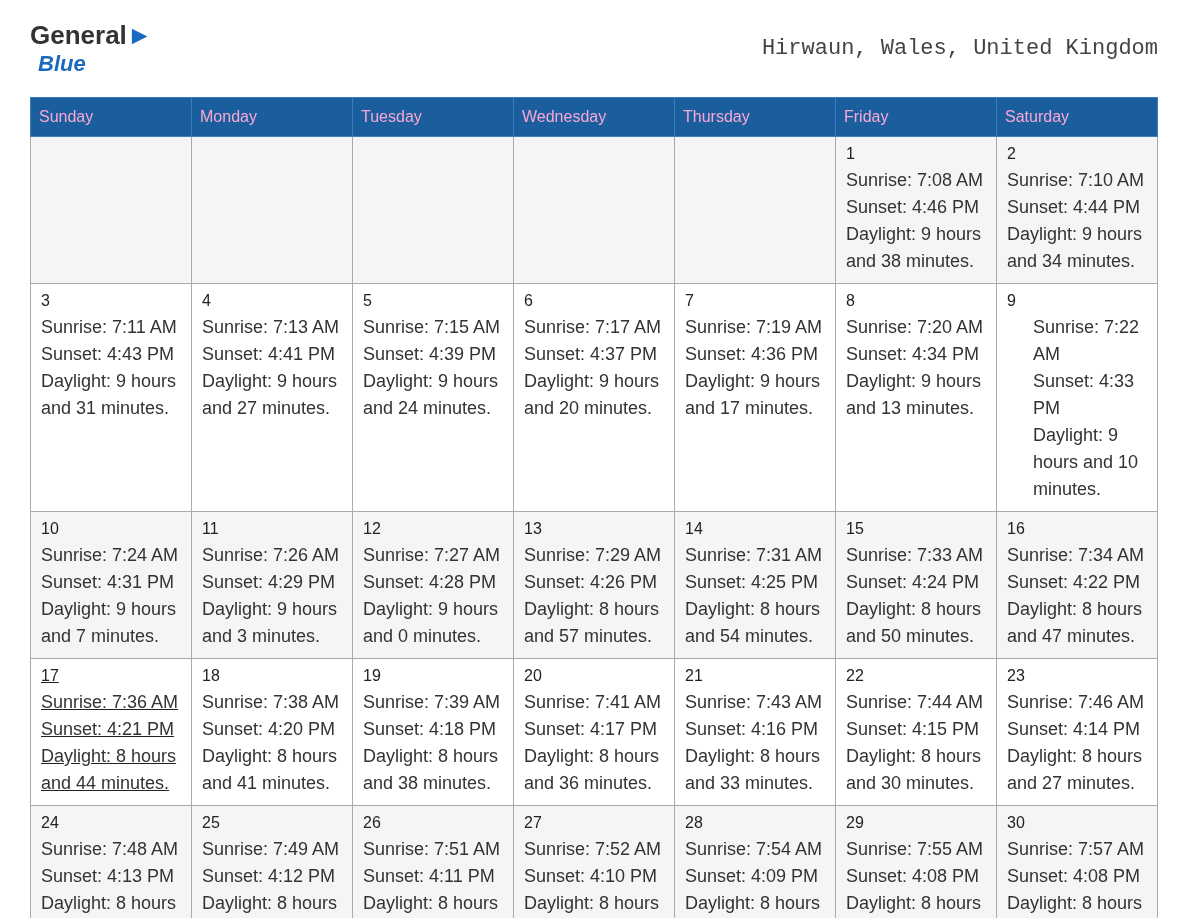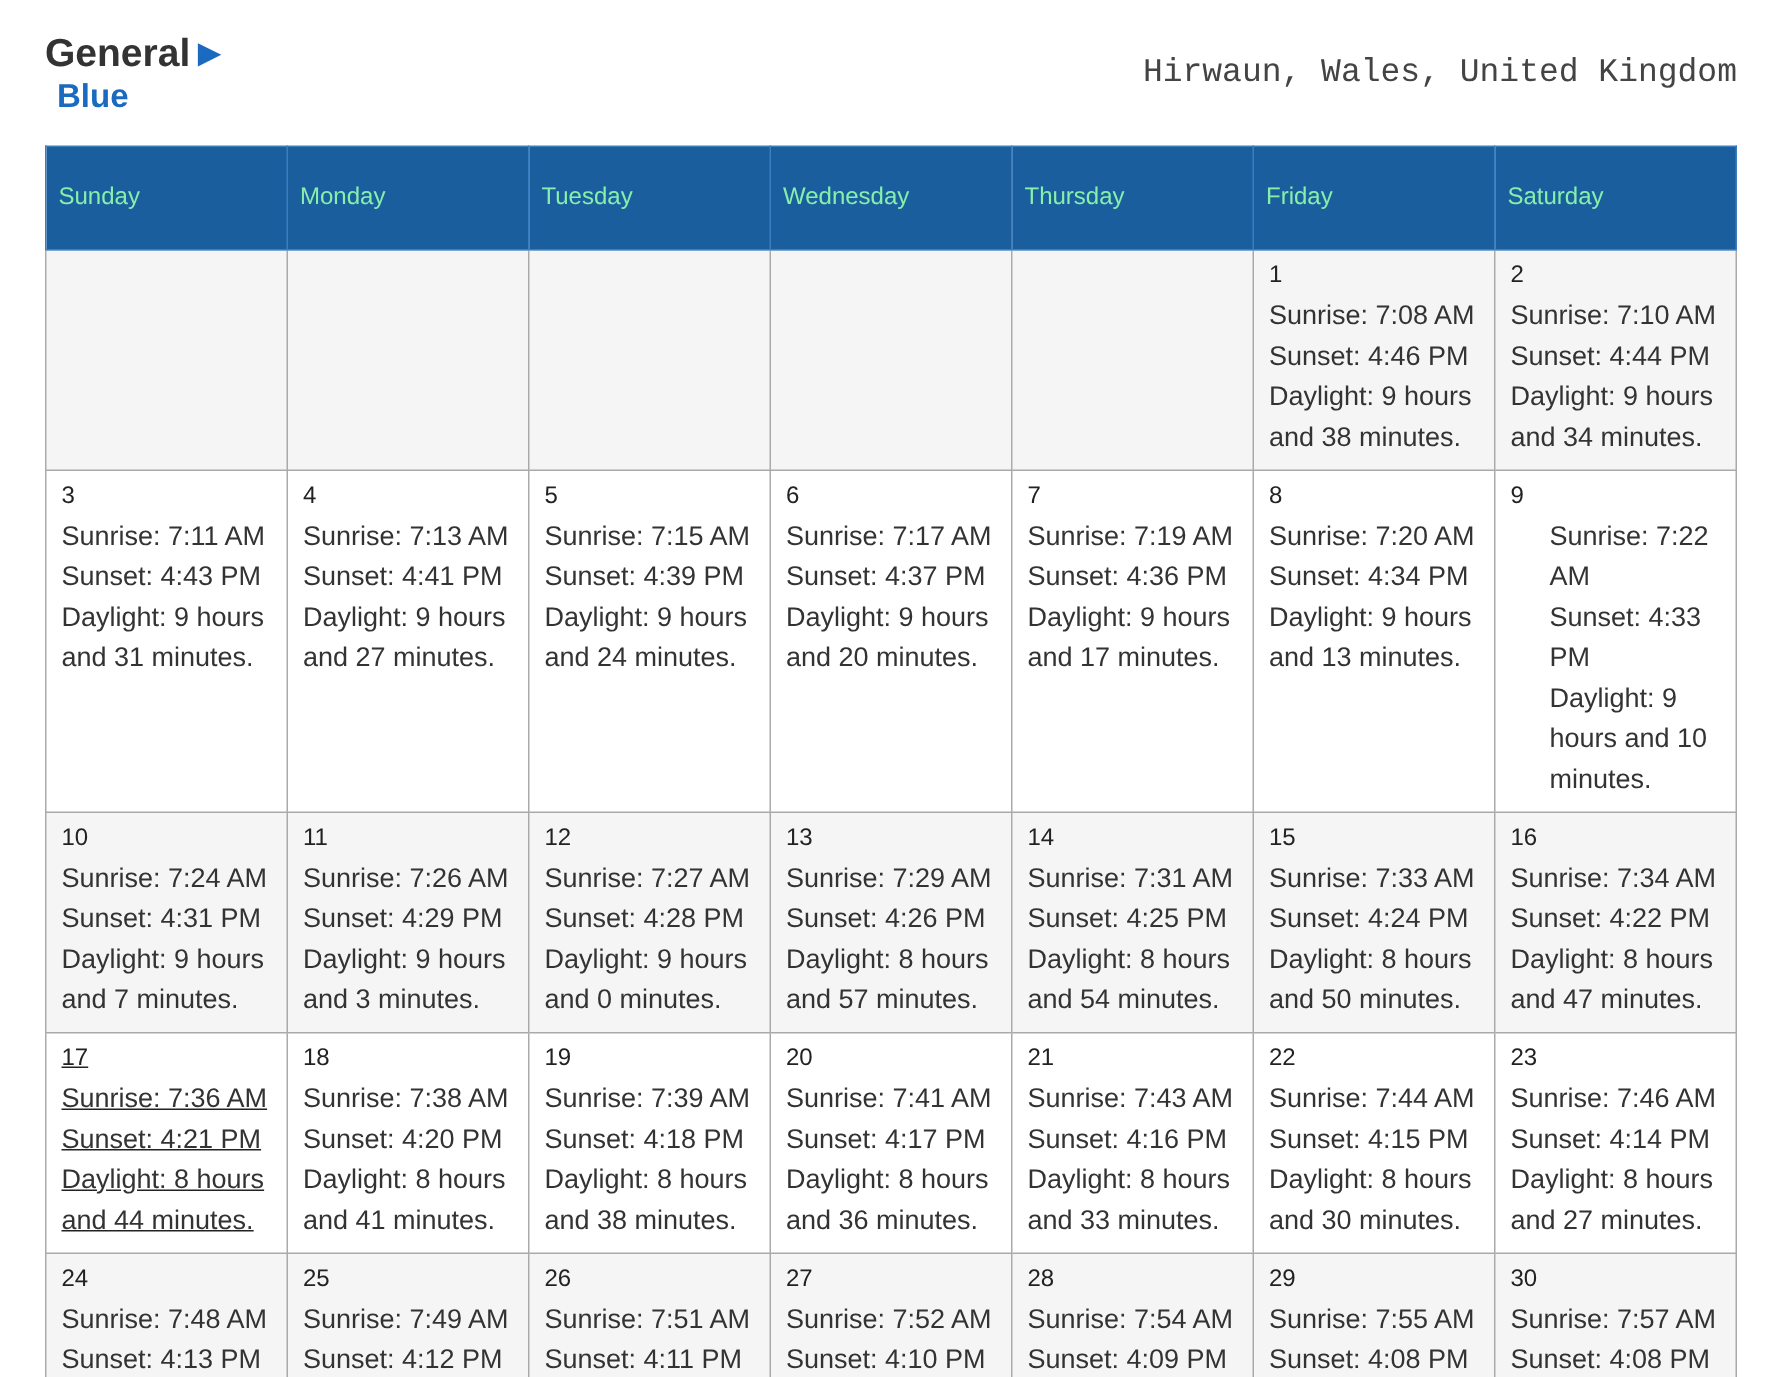--- a/index.html
+++ b/index.html
@@ -55,24 +55,24 @@
       margin-top: 16px;
       font-family: Liberation Mono, monospace;
     }
     .calendar {
       width: 100%;
       border-collapse: collapse;
       border: 1px solid #555;
     }
     .calendar th {
       background-color: #1a5e9e;
-      color: #86efac;
+      color: #f9a8d4;
       font-size: 16px;
       font-weight: normal;
-      padding: 25px 8px;
+      padding: 10px 8px;
       text-align: left;
       border: 1px solid #3a7ec0;
     }
     .calendar td {
       vertical-align: top;
       padding: 8px 10px;
       border: 1px solid #aaa;
       width: calc(100% / 7);
       min-height: 110px;
       font-size: 13px;
@@ -102,21 +102,21 @@
   </style>
 </head>
 <body>
 
 <div class="header">
   <div class="logo">
     <div class="logo-text">
       <span class="logo-general">General</span>
       <span class="logo-blue-part">►</span>
     </div>
-    <div style="display:flex;align-items:flex-start;margin-left:4px;">
+    <div style="display:flex;align-items:flex-start;margin-left:4px;font-style:italic;">
       <span class="logo-blue-label">Blue</span>
     </div>
   </div>
   <div class="title-section">
     <div class="location">Hirwaun, Wales, United Kingdom</div>
   </div>
 </div>
 
 <table class="calendar">
   <thead>

